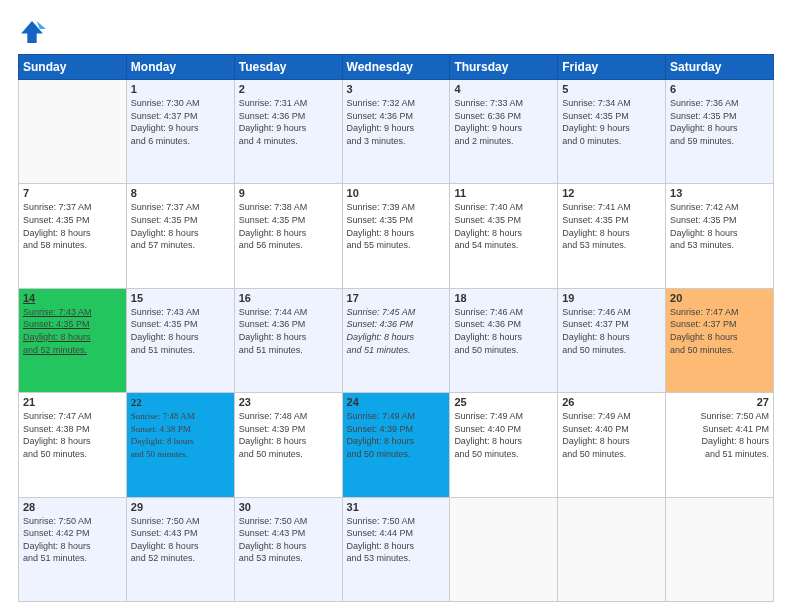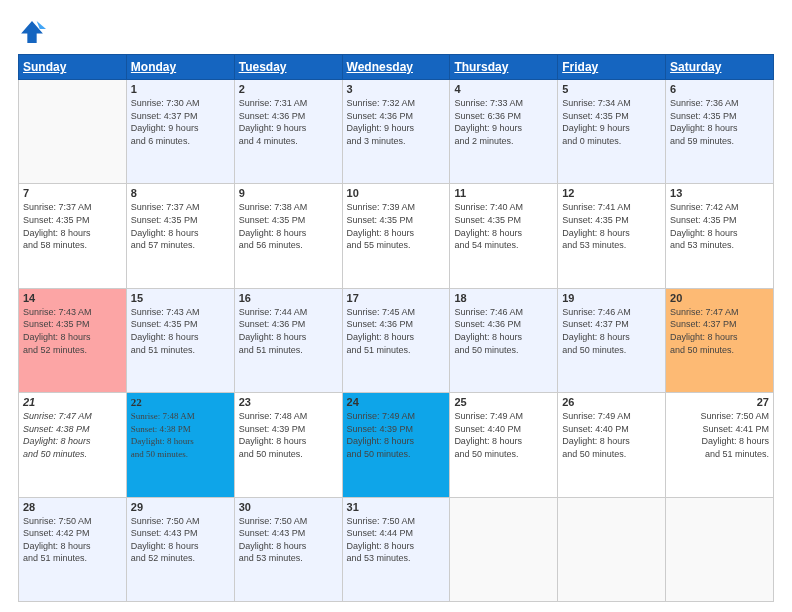--- a/index.html
+++ b/index.html
@@ -83,21 +83,21 @@
       margin-bottom: 2px;
     }
     .day-info {
       font-size: 9px;
       color: #444;
       line-height: 1.4;
     }
     .empty { background: #f9f9f9; }
     tr:nth-child(odd) td { background: #f5f8ff; }
     tr:nth-child(even) td { background: #fff; }
-    .calendar thead tr th { background: #1565c0; text-decoration: underline; }
+    .calendar thead tr th { background: #1565c0; }
   </style>
 </head>
 <body>
 
 <div class="page">
   <div class="header">
     <div class="logo">
       <svg class="logo-icon" viewBox="0 0 36 36">
         <polygon points="18,4 32,20 24,20 24,32 12,32 12,20 4,20" fill="#1565c0"></polygon>
         <polygon points="24,4 36,14 28,14" fill="#42a5f5"></polygon>
@@ -216,21 +216,21 @@
           </td>
           <td style="background: rgb(255, 255, 255);">
             <span class="day-num">13</span>
             <div class="day-info" style="white-space: pre-line;">Sunrise: 7:42 AM
 Sunset: 4:35 PM
 Daylight: 8 hours
 and 53 minutes.</div>
           </td>
         </tr>
         <tr>
-          <td style="background: #fca5a5;">
+          <td style="background: #22c55e; text-decoration: underline;">
             <span class="day-num">14</span>
             <div class="day-info" style="white-space: pre-line;">Sunrise: 7:43 AM
 Sunset: 4:35 PM
 Daylight: 8 hours
 and 52 minutes.</div>
           </td>
           <td style="background: rgb(238, 243, 255);">
             <span class="day-num">15</span>
             <div class="day-info" style="white-space: pre-line;">Sunrise: 7:43 AM
 Sunset: 4:35 PM
@@ -239,21 +239,21 @@
           </td>
           <td style="background: rgb(238, 243, 255);">
             <span class="day-num">16</span>
             <div class="day-info" style="white-space: pre-line;">Sunrise: 7:44 AM
 Sunset: 4:36 PM
 Daylight: 8 hours
 and 51 minutes.</div>
           </td>
           <td style="background: rgb(238, 243, 255);">
             <span class="day-num">17</span>
-            <div class="day-info" style="white-space: pre-line;">Sunrise: 7:45 AM
+            <div class="day-info" style="white-space: pre-line; font-style: italic;">Sunrise: 7:45 AM
 Sunset: 4:36 PM
 Daylight: 8 hours
 and 51 minutes.</div>
           </td>
           <td style="background: rgb(238, 243, 255);">
             <span class="day-num">18</span>
             <div class="day-info" style="white-space: pre-line;">Sunrise: 7:46 AM
 Sunset: 4:36 PM
 Daylight: 8 hours
 and 50 minutes.</div>
@@ -267,21 +267,21 @@
           </td>
           <td style="background: #fdba74;">
             <span class="day-num">20</span>
             <div class="day-info" style="white-space: pre-line;">Sunrise: 7:47 AM
 Sunset: 4:37 PM
 Daylight: 8 hours
 and 50 minutes.</div>
           </td>
         </tr>
         <tr>
-          <td style="background: rgb(255, 255, 255); font-style: italic;">
+          <td style="background: rgb(255, 255, 255);">
             <span class="day-num">21</span>
             <div class="day-info" style="white-space: pre-line;">Sunrise: 7:47 AM
 Sunset: 4:38 PM
 Daylight: 8 hours
 and 50 minutes.</div>
           </td>
           <td style="background: #0ea5e9; font-family: Liberation Serif, serif;">
             <span class="day-num">22</span>
             <div class="day-info" style="white-space: pre-line;">Sunrise: 7:48 AM
 Sunset: 4:38 PM

